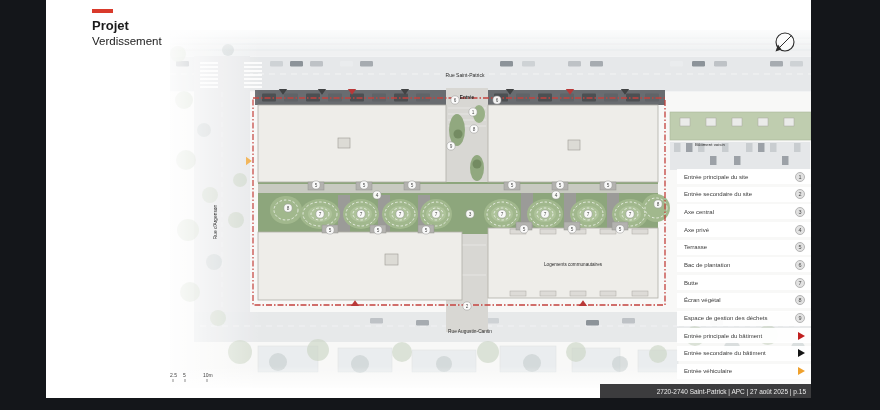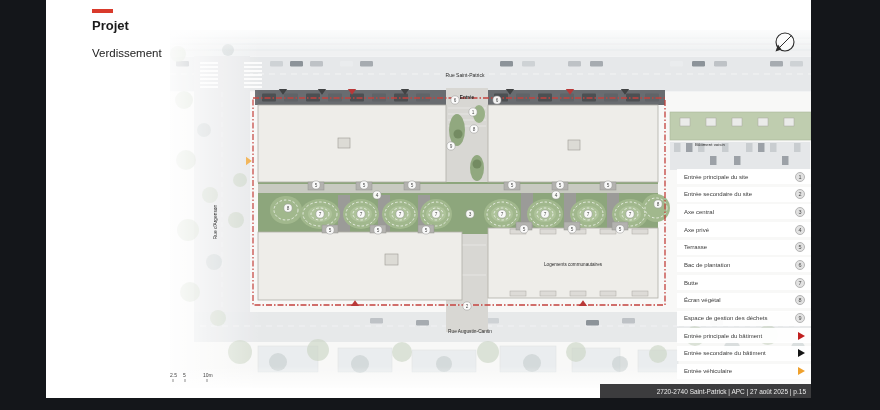--- a/index.html
+++ b/index.html
@@ -9,21 +9,21 @@
     background:#14161a;
     font-family:"Liberation Sans", sans-serif;
   }
   .slide {
     position:absolute; left:46px; top:0; width:765px; height:398px;
     background:#ffffff;
   }
   .title-block { position:absolute; left:46px; top:9px; }
   .red-dash { width:21px; height:3.5px; background:var(--accent); margin-bottom:5px; }
   .title { font-size:13px; font-weight:bold; color:#1b1b1b; }
-  .subtitle { font-size:11.5px; color:#1b1b1b; margin-top:14px; }
+  .subtitle { font-size:11.5px; color:#1b1b1b; margin-top:2px; }
 
   .plan { position:absolute; left:124px; top:30px; width:641px; height:358px; }
   .plan svg { display:block; }
 
   .legend {
     position:absolute; left:631px; top:169px; width:134px;
     display:flex; flex-direction:column; gap:2.7px; z-index:5;
   }
   .legend-row {
     background:rgba(255,255,255,.95); height:15px; box-sizing:border-box;

